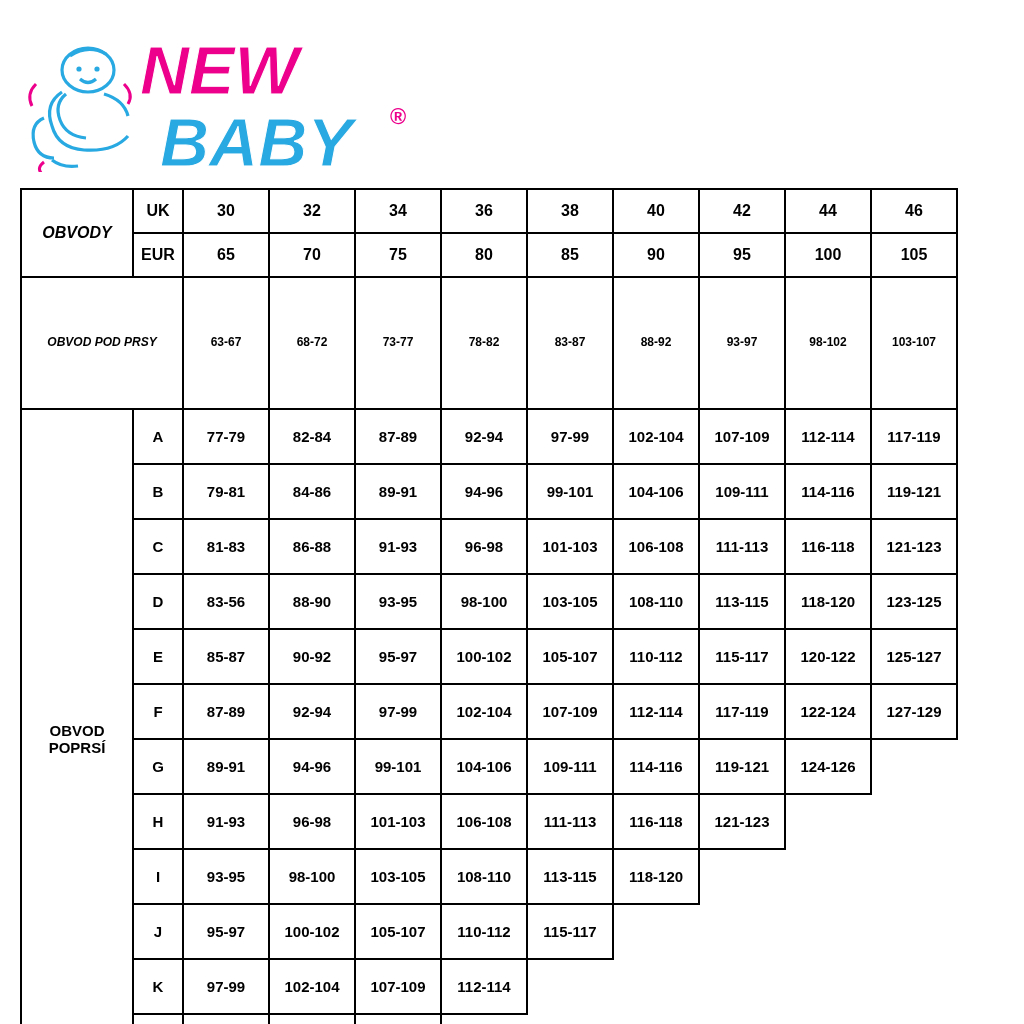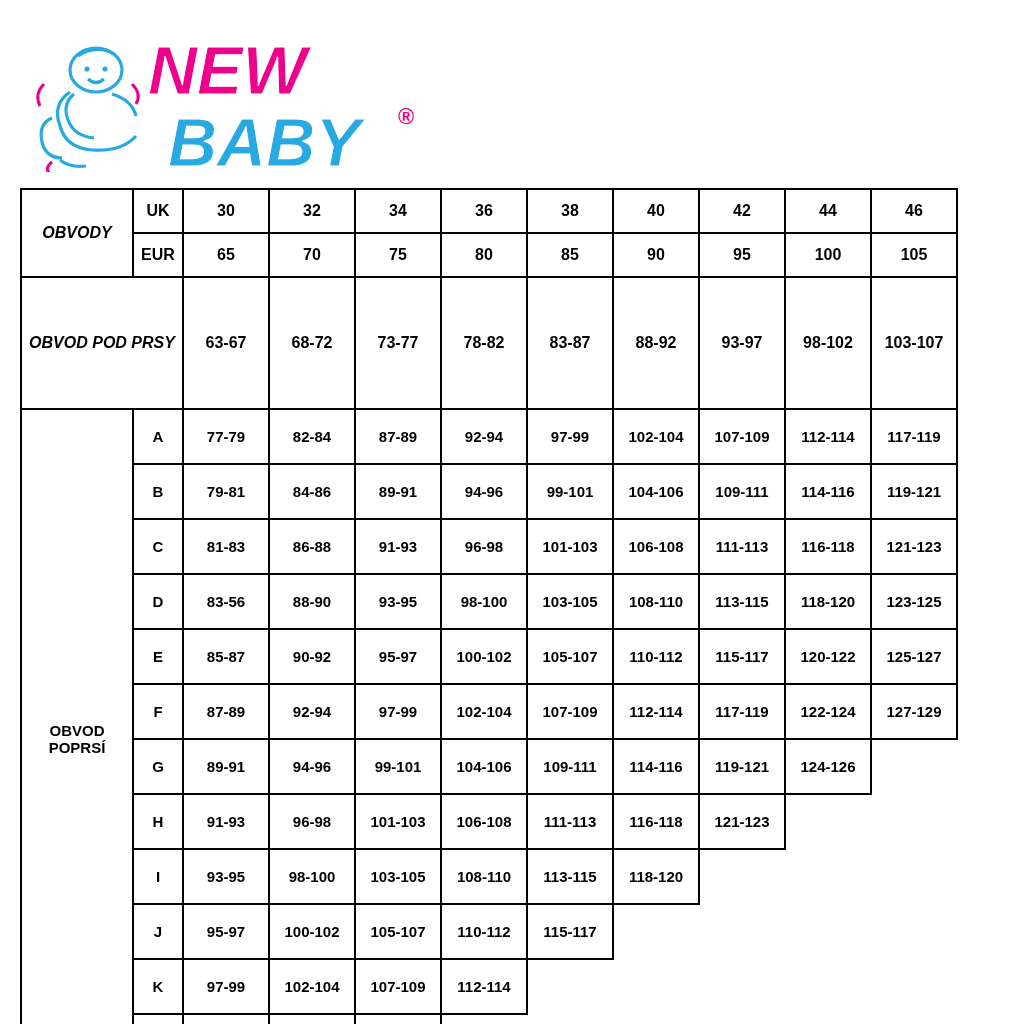--- a/index.html
+++ b/index.html
@@ -16,21 +16,21 @@
   }
   .page {
     position: relative;
     width: 1024px;
     height: 1024px;
   }
 
   
   .logo {
     position: absolute;
-    left: 8px;
+    left: 0;
     top: 22px;
     width: 420px;
     height: 150px;
   }
   .logo-svg { display: block; }
 
   
   .chart {
     position: absolute;
     left: 20px;
@@ -61,21 +61,21 @@
     font-size: 15px;
     font-weight: bold;
     font-style: italic;
   }
   .unit-cell {
     background: #f9c8e0;
     font-size: 15px;
     font-weight: bold;
     margin-top: 12px;
   }
-  .band-row td { height: 126px; font-size: 16px; border-radius: 12px; }
+  .band-row td { height: 126px; font-size: 12px; border-radius: 12px; }
   .band-label { font-size: 16px; }
   .cup-row td { height: 49px; }
   .cup-letter {
     background: #ffffff;
     font-size: 15px;
     font-weight: bold;
   }
   .side-label {
     background: #fbd4e8;
     font-size: 16px;

